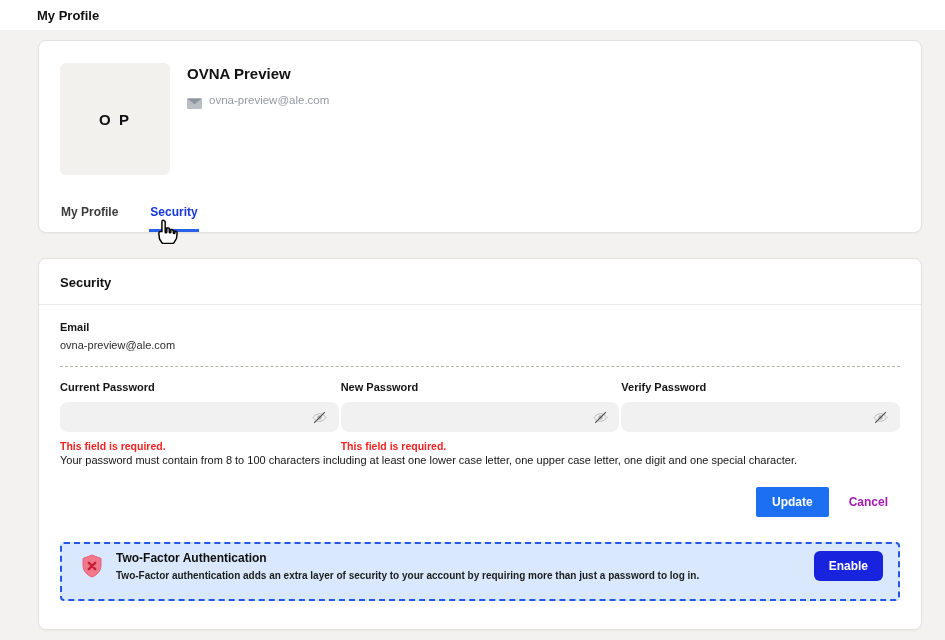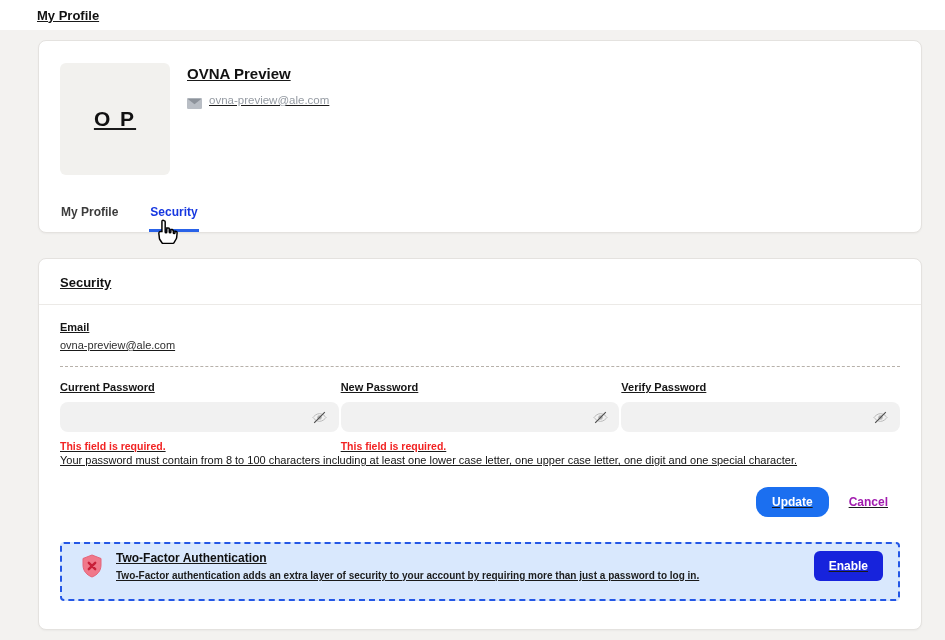--- a/index.html
+++ b/index.html
@@ -3,21 +3,21 @@
 <meta charset="utf-8">
 <style>
   * { margin: 0; padding: 0; box-sizing: border-box; }
   html, body { width: 945px; height: 640px; }
   body {
     font-family: "Liberation Sans", "DejaVu Sans", sans-serif;
     background: #f3f2f0;
     color: #1a1a1a;
     overflow: hidden;
   }
-  .viewport { position: relative; width: 945px; height: 516px; text-decoration: underline; }
+  .viewport { position: relative; width: 945px; height: 516px; }
 
   
   .topbar {
     height: 30px; background: #ffffff;
     display: flex; align-items: center; padding-left: 37px;
   }
   .topbar-title { font-size: 13px; font-weight: bold; color: #111; }
 
   
   .card {
@@ -26,21 +26,21 @@
     border-radius: 8px;
     margin: 0 23px 0 38px;
     box-shadow: 0 1px 2px rgba(0,0,0,0.04);
   }
   .profile-card { margin-top: 10px; height: 193px; position: relative; }
 
   .profile-card-body { display: flex; padding: 22px 21px 0 21px; }
   .avatar {
     width: 110px; height: 112px; background: #f2f1ee; border-radius: 6px;
     display: flex; align-items: center; justify-content: center;
-    font-size: 21px; font-weight: bold; letter-spacing: 2px; color: #111;
+    font-size: 15px; font-weight: bold; letter-spacing: 2px; color: #111;
   }
   .profile-info { margin-left: 17px; padding-top: 2px; }
   .profile-name { font-size: 15px; font-weight: bold; color: #111; }
   .profile-email-row { display: flex; align-items: center; margin-top: 12px; }
   .mail-icon { width: 15px; height: 11px; display: inline-block; }
   .profile-email { font-size: 11.5px; color: #949aa2; margin-left: 7px; }
 
   .tabs {
     position: absolute; bottom: 0; left: 21px;
     display: flex; gap: 30px;
@@ -80,21 +80,21 @@
     position: absolute; right: 9px; top: 5px; width: 20px; height: 20px;
     display: flex; align-items: center; justify-content: center; cursor: pointer;
   }
   .field-error { margin-top: 8px; font-size: 10.5px; color: #f22323; font-weight: 600; min-height: 13px; }
 
   .pw-hint { font-size: 11px; color: #141414; margin-top: 1px; }
 
   .btn-row { display: flex; justify-content: flex-end; align-items: center; margin-top: 21px; }
   .btn-update {
     background: #1b6ff0; color: #ffffff; font-size: 12px; font-weight: bold;
-    border: none; border-radius: 12px; padding: 8px 16px; cursor: pointer;
+    border: none; border-radius: 2px; padding: 8px 16px; cursor: pointer;
     font-family: inherit;
   }
   .btn-cancel {
     background: none; border: none; color: #a21caf; font-size: 12px; font-weight: 600;
     margin-left: 20px; margin-right: 12px; cursor: pointer; font-family: inherit;
   }
 
   
   .tfa-banner {
     margin-top: 25px;

